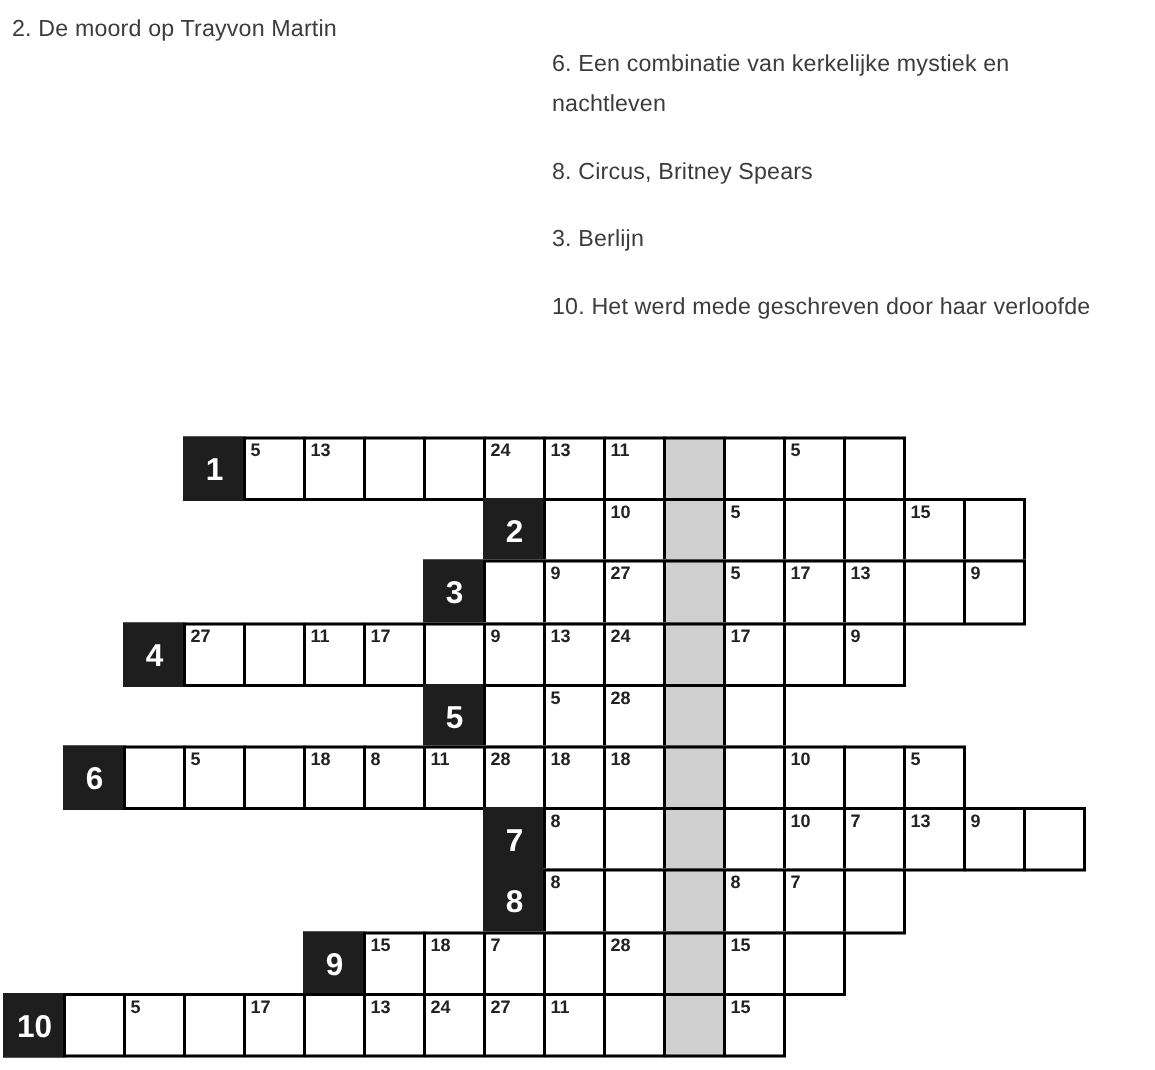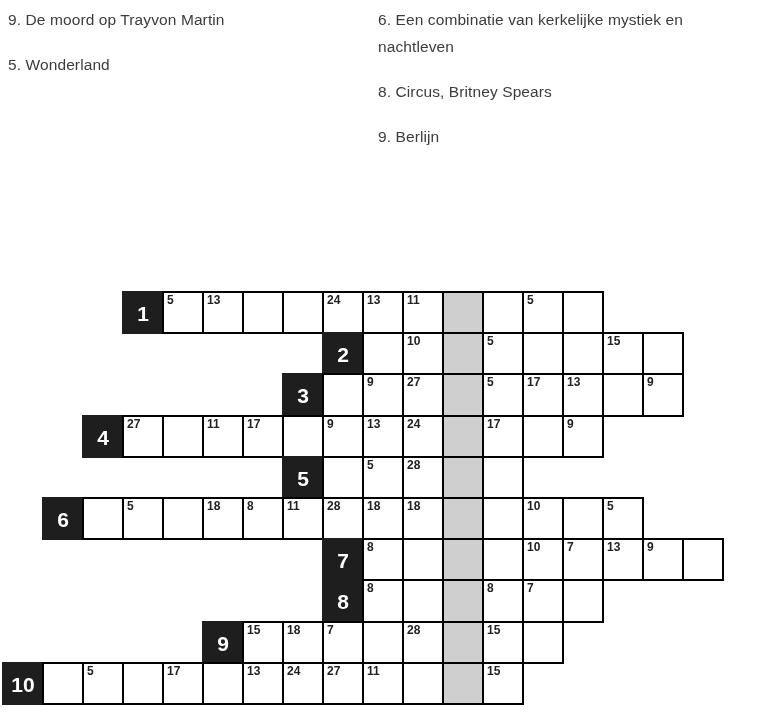--- a/index.html
+++ b/index.html
@@ -15,21 +15,21 @@
     position: relative;
     width: 770px;
     height: 713px;
   }
   
   .clues-col {
     position: absolute;
     top: 6px;
   }
   .clues-col.left  { left: 8px;   width: 365px; }
-  .clues-col.right { left: 378px; width: 372px; }
+  .clues-col.right { left: 368px; width: 372px; margin-top: 23px; }
   .clue {
     margin: 0 0 18px 0;
     font-size: 15.5px;
     line-height: 27px;
     color: #3c3c3c;
     letter-spacing: 0.1px;
   }
   
   .board {
     position: absolute;
@@ -65,28 +65,28 @@
     color: #222222;
     line-height: 13px;
   }
 </style>
 </head>
 <body>
 
 <div class="page">
 
   <div class="clues-col left">
-    <p class="clue">9. De moord op Trayvon Martin</p>
-    <p class="clue">5. Wonderland</p>
+    <p class="clue">2. De moord op Trayvon Martin</p>
   </div>
 
   <div class="clues-col right">
     <p class="clue">6. Een combinatie van kerkelijke mystiek en nachtleven</p>
     <p class="clue">8. Circus, Britney Spears</p>
-    <p class="clue">9. Berlijn</p>
+    <p class="clue">3. Berlijn</p>
+    <p class="clue">10. Het werd mede geschreven door haar verloofde</p>
   </div>
 
   <div class="board">
       <div class="cell black" style="left: 122px; top: 291px; width: 42px; height: 43.2px;">
         <span class="clue-num">1</span>
       </div>
       <div class="cell" style="left: 162px; top: 291px; width: 42px; height: 43.2px;">
         <span class="corner-num">5</span>
       </div>
       <div class="cell" style="left: 202px; top: 291px; width: 42px; height: 43.2px;">

